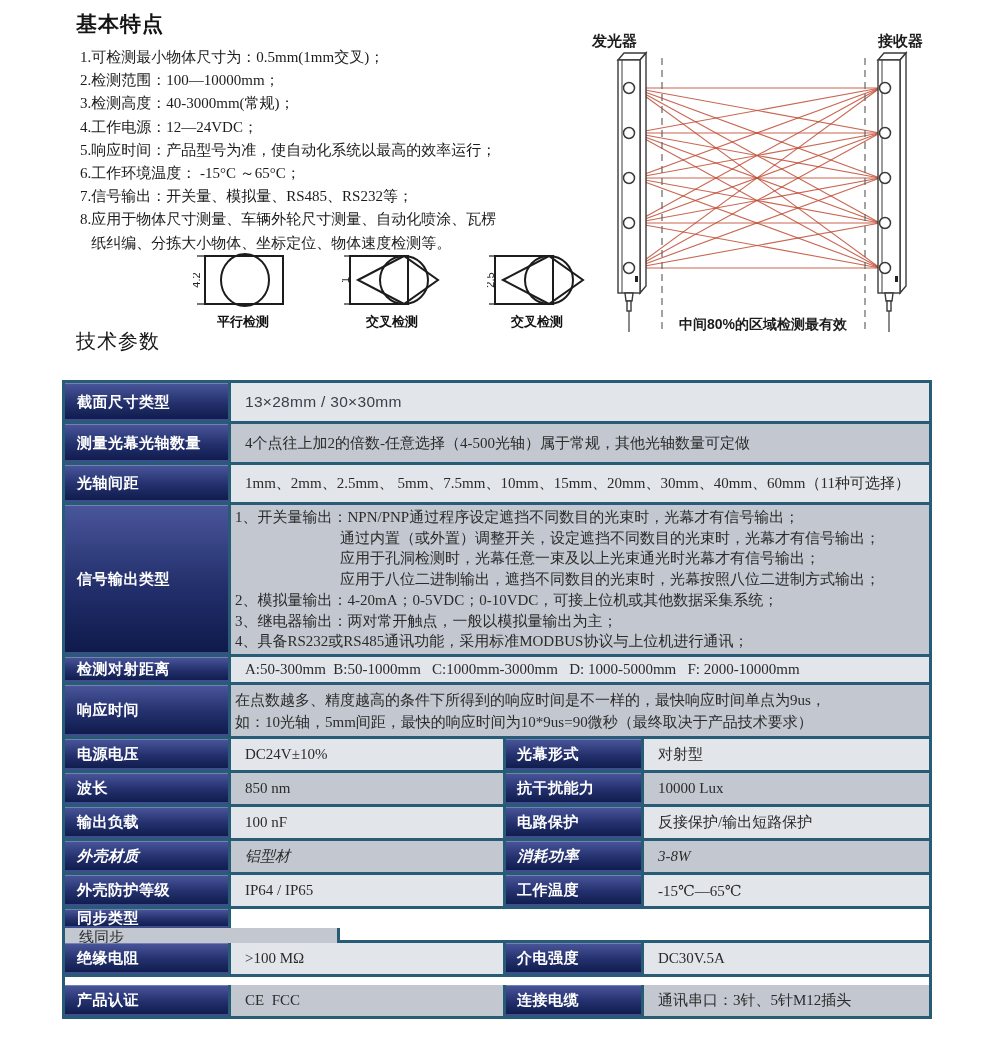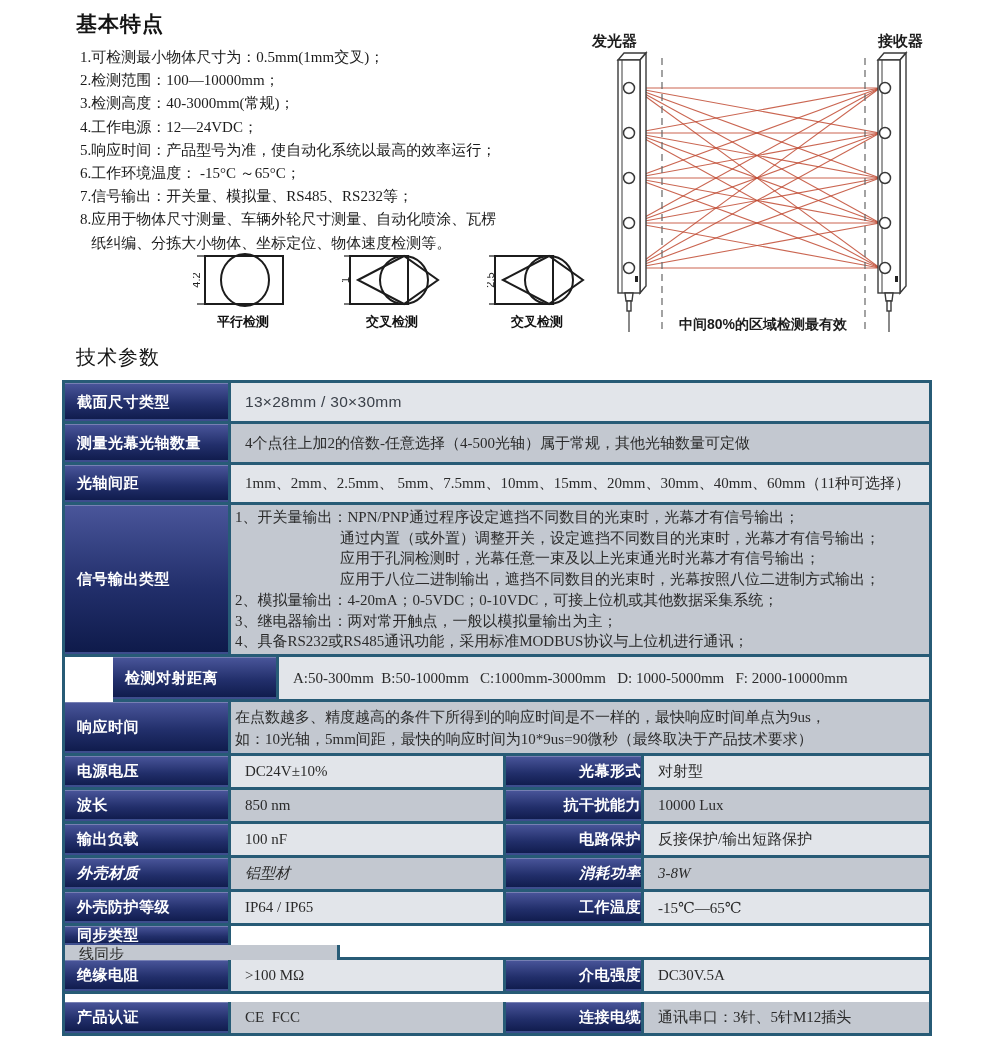--- a/index.html
+++ b/index.html
@@ -1,21 +1,21 @@
 <!DOCTYPE html>
 <html style="--border: #275b76; --cell_light: #e2e5ea; --cell_dark: #c3c8d0; --head_top: #4a569b; --head_mid: #222f6b; --head_bottom: #0e1a4a; --beam: #c14b33;"><head>
 <meta charset="utf-8">
 <style>
   html,body{margin:0;padding:0}
   body{width:1000px;height:1040px;background:#fff;position:relative;overflow:hidden;
        font-family:"Liberation Serif","DejaVu Serif",serif;}
   .page{position:absolute;inset:0;background:#fff}
   .title{position:absolute;margin:0;color:#151515;letter-spacing:1px;font-family:"Liberation Serif","DejaVu Serif",serif}
   #features-title{left:76px;top:10px;font-size:21px;font-weight:bold}
-  #tech-title{left:76px;top:344px;font-size:20px;font-weight:normal}
+  #tech-title{left:76px;top:328px;font-size:20px;font-weight:normal}
   .features{position:absolute;left:80px;top:46px;font-size:15px;line-height:23.2px;
             color:#1b1b1b;white-space:pre}
   #beamsvg{position:absolute;left:578px;top:28px;width:400px;height:320px}
   .dash{stroke:#666;stroke-width:1.2;stroke-dasharray:7 5;fill:none}
   .beam{stroke:var(--beam);stroke-width:1.1;opacity:.85}
   .svglabel{font-family:"Liberation Sans","DejaVu Sans",sans-serif;font-size:15px;font-weight:bold;fill:#1d1d1d}
   .caption{font-family:"Liberation Sans","DejaVu Sans",sans-serif;font-size:14px;font-weight:bold;fill:#1d1d1d}
   .mode{position:absolute;top:250px;width:100px;text-align:center}
   .m0{left:193px}.m1{left:342px}.m2{left:487px}
   .modesvg{width:100px;height:60px;display:block}
@@ -24,21 +24,21 @@
   .spec-table{position:absolute;left:62px;top:380px;width:870px;box-sizing:border-box;
               border:3px solid var(--border);background:#fff}
   .trow{display:flex;box-sizing:border-box;border-bottom:3px solid var(--border)}
   .trow:last-child{border-bottom:none}
   .cell{box-sizing:border-box;display:flex;align-items:center;overflow:hidden}
   .lab{width:166px;flex:none;border-right:3px solid var(--border);
        background:linear-gradient(180deg,var(--head_top) 0%,var(--head_mid) 55%,var(--head_bottom) 100%);
        box-shadow:inset 0 1px 0 rgba(255,255,255,.25), inset 0 -2px 0 rgba(92,112,185,.6);
        color:#fff;font-family:"Liberation Sans","DejaVu Sans",sans-serif;font-weight:bold;
        font-size:15px;padding-left:12px;letter-spacing:.5px}
-  .lab2{width:138px;justify-content:flex-end;padding-left:2px}
+  .lab2{width:138px;justify-content:flex-start;padding-left:11px}
   .val{flex:1;font-size:15px;color:#2b2b2b;padding-left:14px}
   .v1{width:275px;flex:none;border-right:3px solid var(--border)}
   .val span,.val .ln{white-space:pre}
   .bg0{background:var(--cell_light)}
   .bg1{background:var(--cell_dark)}
   .sansval{font-family:"Liberation Sans","DejaVu Sans",sans-serif;font-size:15.5px;color:#3a4049;letter-spacing:.3px}
   .multiline{flex-direction:column;align-items:flex-start;justify-content:center;line-height:20.8px;padding-left:4px}
   .resp{line-height:22px}
 </style>
 </head>
@@ -191,21 +191,21 @@
         <div class="cell val multiline bg1">
           <div class="ln">1、开关量输出：NPN/PNP通过程序设定遮挡不同数目的光束时，光幕才有信号输出；</div>
           <div class="ln">　　　　　　　通过内置（或外置）调整开关，设定遮挡不同数目的光束时，光幕才有信号输出；</div>
           <div class="ln">　　　　　　　应用于孔洞检测时，光幕任意一束及以上光束通光时光幕才有信号输出；</div>
           <div class="ln">　　　　　　　应用于八位二进制输出，遮挡不同数目的光束时，光幕按照八位二进制方式输出；</div>
           <div class="ln">2、模拟量输出：4-20mA；0-5VDC；0-10VDC，可接上位机或其他数据采集系统；</div>
           <div class="ln">3、继电器输出：两对常开触点，一般以模拟量输出为主；</div>
           <div class="ln">4、具备RS232或RS485通讯功能，采用标准MODBUS协议与上位机进行通讯；</div>
         </div>
       </div>
-      <div class="trow" style="height: 45px; margin-left: 48px;">
+      <div class="trow" style="height: 28px;">
         <div class="cell lab">
           <span>检测对射距离</span>
         </div>
         <div class="cell val bg0">
           <span>A:50-300mm  B:50-1000mm   C:1000mm-3000mm   D: 1000-5000mm   F: 2000-10000mm</span>
         </div>
       </div>
       <div class="trow" style="height: 54px;">
         <div class="cell lab">
           <span>响应时间</span>

